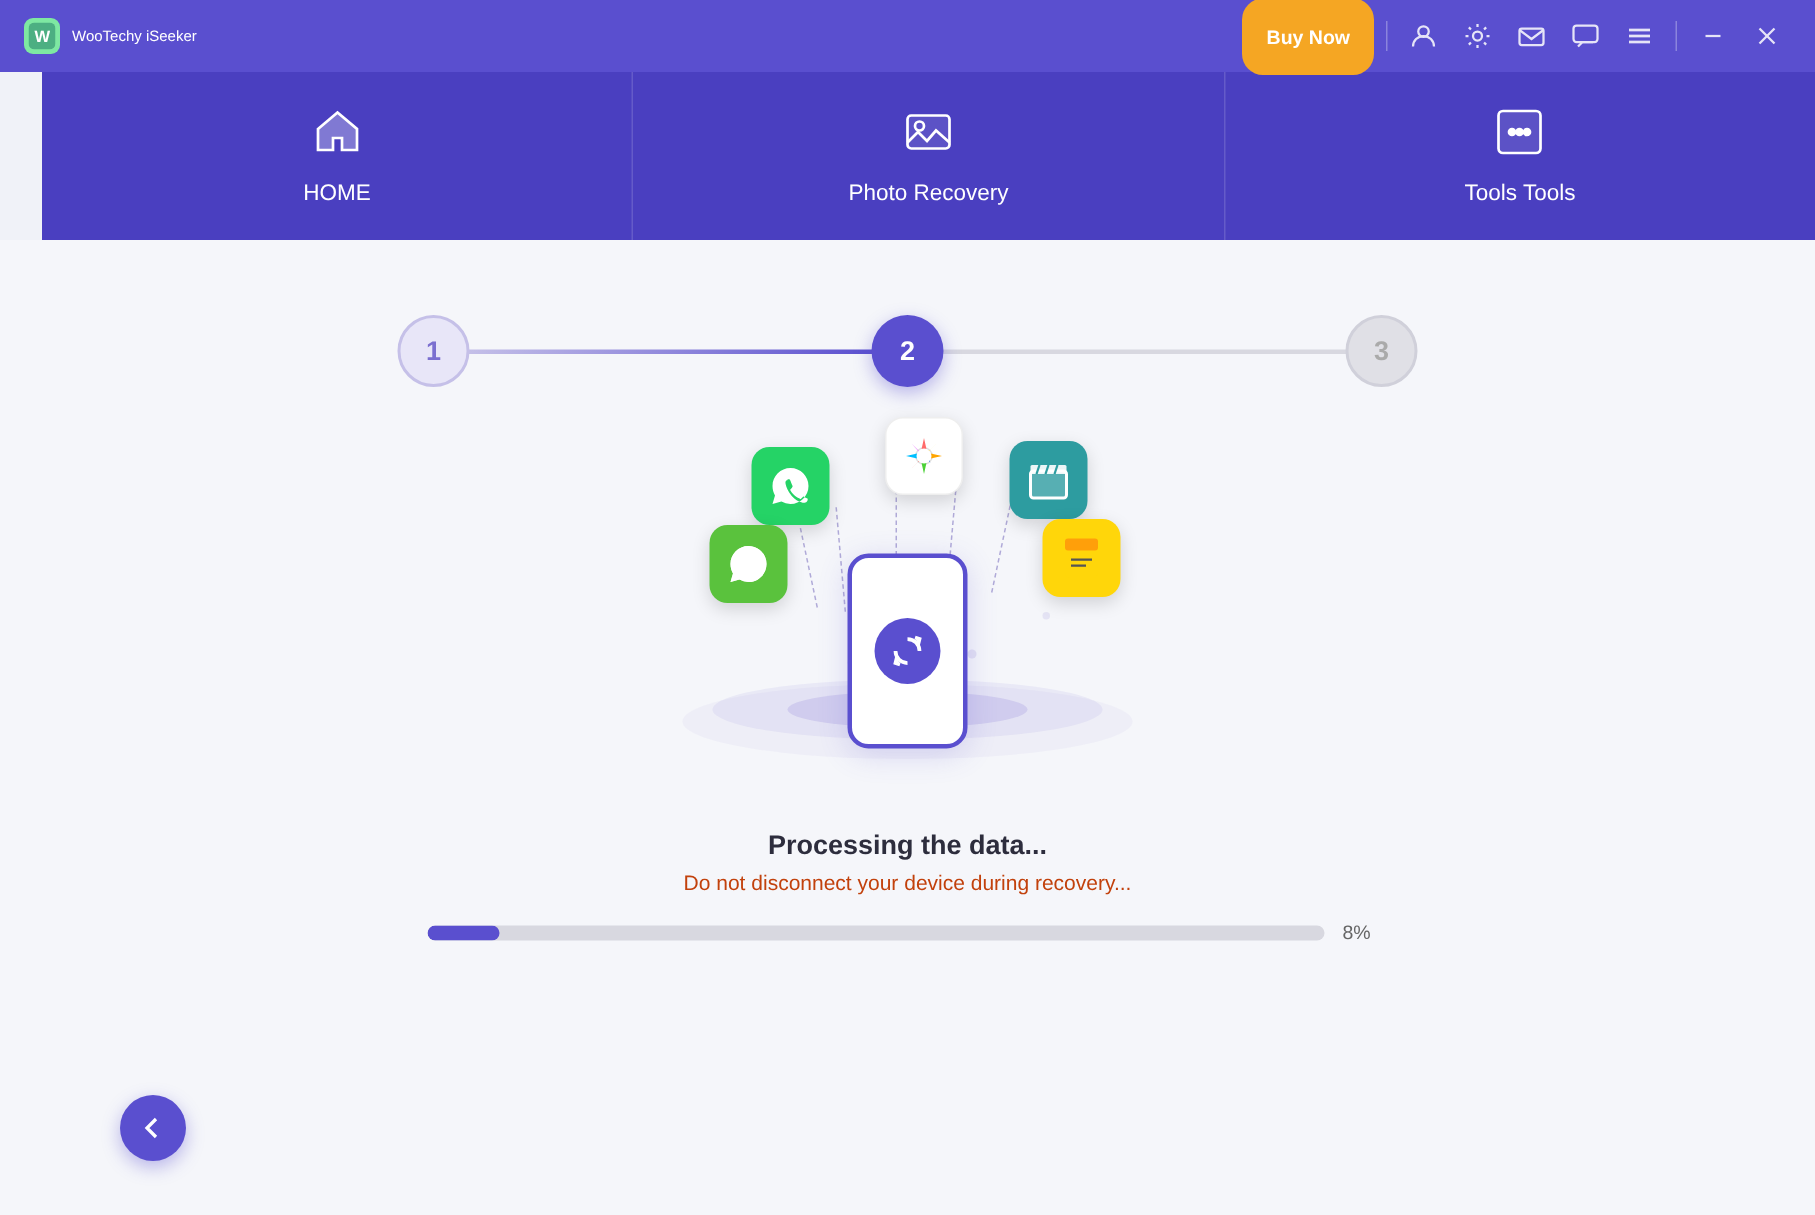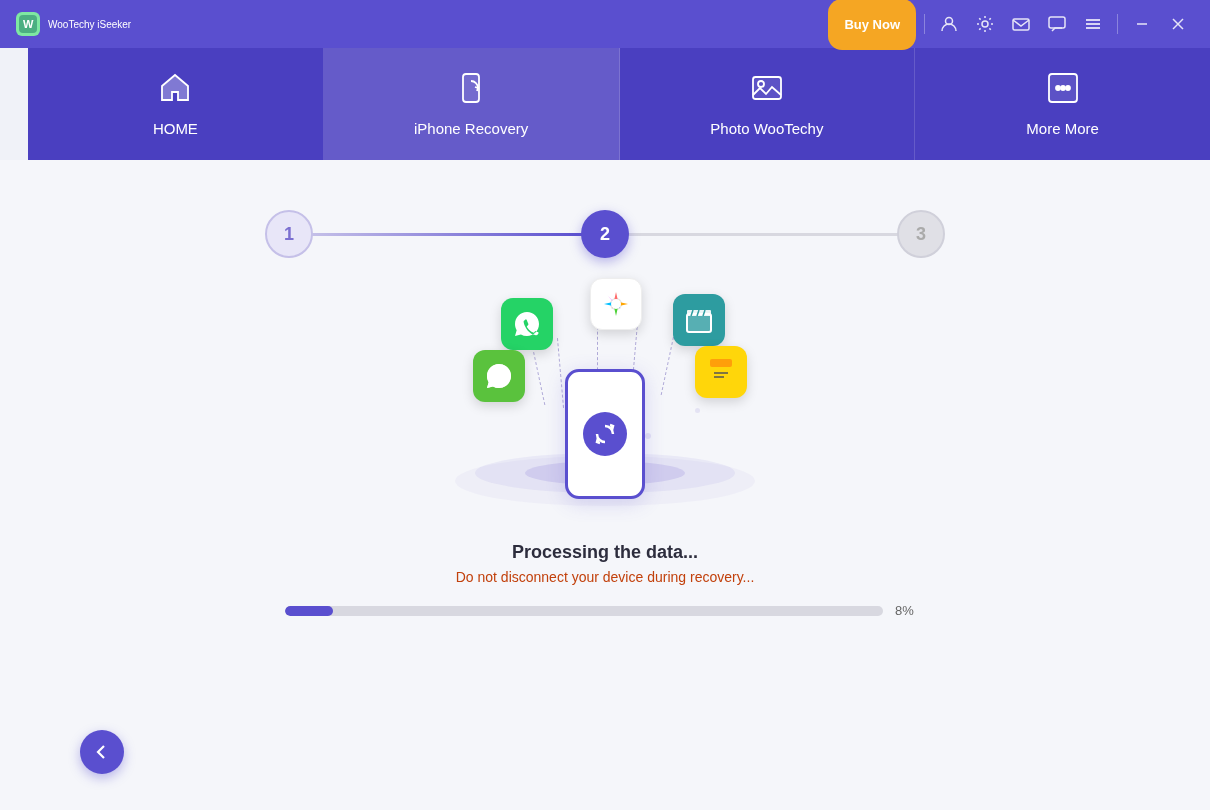--- a/index.html
+++ b/index.html
@@ -110,21 +110,21 @@
       position: absolute; border-left: 1.5px dashed #b0aad8; z-index: 5;
     }
 
     
     .dot {
       position: absolute; border-radius: 50%; background: #c5c0e8; z-index: 6;
     }
 
     
     .processing-title {
-      font-size: 18px; font-weight: 700; color: #2d2d3d; margin-top: 4px;
+      font-size: 18px; font-weight: 700; color: #2d2d3d; margin-top: 15px;
     }
     .processing-subtitle {
       font-size: 14px; color: #c2410c; margin-top: 6px;
     }
 
     
     .progress-container {
       width: 640px; margin-top: 18px; display: flex; align-items: center; gap: 12px;
     }
     .progress-track {
@@ -210,52 +210,42 @@
 
   <div class="nav-item">
     <div class="nav-item-icon">
       <svg viewBox="0 0 34 34" fill="none" stroke="white" stroke-width="1.8">
         <path d="M4 15L17 4l13 11v14H20v-8h-6v8H4V15z" fill="rgba(255,255,255,0.3)" stroke="white"></path>
       </svg>
     </div>
     <span class="nav-item-label">HOME</span>
   </div>
 
-  <div class="nav-item active">
-    <div class="nav-item-icon">
-      <svg viewBox="0 0 34 34" fill="none" stroke="white" stroke-width="1.8">
-        <rect x="9" y="3" width="16" height="28" rx="3" stroke="white" fill="rgba(255,255,255,0.1)"></rect>
-        <path d="M17 10 a7 7 0 0 1 7 7" stroke="white" fill="none"></path>
-        <polyline points="21,16 24,17 23,20" stroke="white" fill="none"></polyline>
-      </svg>
-    </div>
-    <span class="nav-item-label">iPhone Recovery</span>
-  </div>
 
   <div class="nav-item">
     <div class="nav-item-icon">
       <svg viewBox="0 0 34 34" fill="none" stroke="white" stroke-width="1.8">
         <rect x="3" y="6" width="28" height="22" rx="2.5" stroke="white" fill="rgba(255,255,255,0.1)"></rect>
         <circle cx="11" cy="13" r="3"></circle>
         <polyline points="3,24 10,17 16,23 22,16 31,24"></polyline>
       </svg>
     </div>
-    <span class="nav-item-label">Photo WooTechy</span>
+    <span class="nav-item-label">Photo Recovery</span>
   </div>
 
   <div class="nav-item">
     <div class="nav-item-icon">
       <svg viewBox="0 0 34 34" fill="none" stroke="white" stroke-width="1.8">
         <rect x="3" y="3" width="28" height="28" rx="3" stroke="white" fill="rgba(255,255,255,0.1)"></rect>
         <circle cx="12" cy="17" r="2" fill="white"></circle>
         <circle cx="17" cy="17" r="2" fill="white"></circle>
         <circle cx="22" cy="17" r="2" fill="white"></circle>
       </svg>
     </div>
-    <span class="nav-item-label">More More</span>
+    <span class="nav-item-label">Tools Tools</span>
   </div>
 </div>
 
 <div class="main-content">
 
   <div class="stepper">
     <div class="step-circle done">
       <span>1</span>
     </div>
     <div class="step-line step-line-done"></div>

